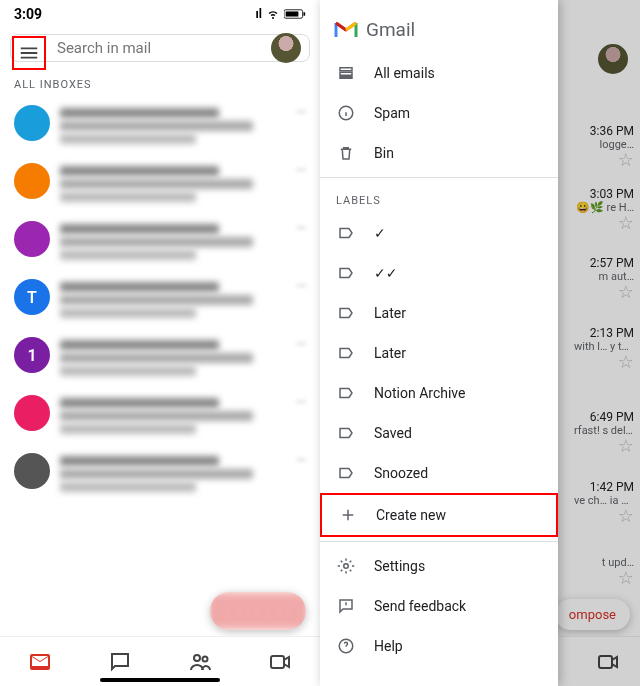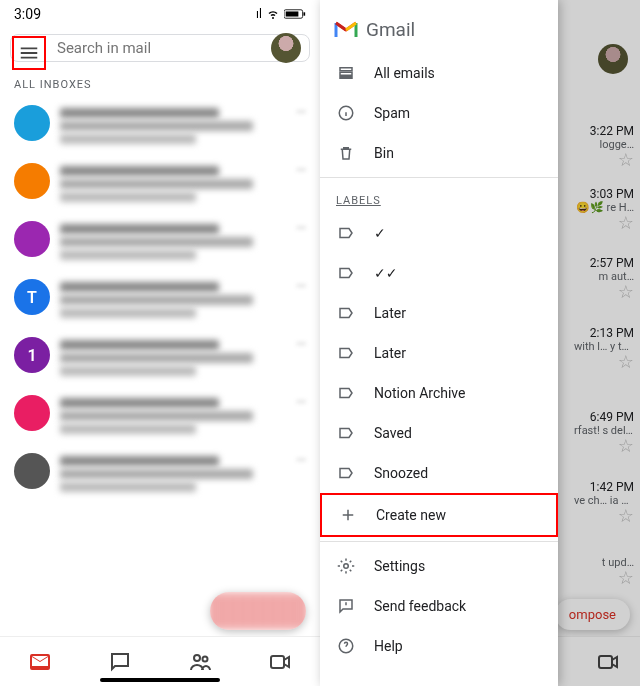--- a/index.html
+++ b/index.html
@@ -1,20 +1,20 @@
 <!DOCTYPE html>
 <html><head>
 <meta charset="utf-8">
 <style>
   * { box-sizing: border-box; margin: 0; padding: 0; font-family: -apple-system, Roboto, Arial, sans-serif; }
   body { width: 640px; height: 686px; overflow: hidden; position: relative; background: #fff; }
 
   
   .phone-left { position: absolute; left: 0; top: 0; width: 320px; height: 686px; background: #fff; }
-  .statusbar { height: 28px; display: flex; align-items: center; justify-content: space-between; padding: 11px 14px; font-size: 14px; font-weight: 400; }
+  .statusbar { height: 28px; display: flex; align-items: center; justify-content: space-between; padding: 11px 14px; font-size: 14px; font-weight: 700; }
   .statusbar .right { display: flex; gap: 4px; align-items: center; font-size: 12px; }
   .searchbar-wrap { padding: 6px 10px; }
   .searchbar { height: 28px; border: 1px solid #dadce0; border-radius: 8px; display: flex; align-items: center; padding: 0 8px; gap: 10px; }
   .hamburger-box { border: 2px solid #ff0000; width: 34px; height: 34px; display: flex; align-items: center; justify-content: center; position: absolute; left: 12px; top: 36px; }
   .hamburger svg { width: 22px; height: 22px; }
   .search-input { flex: 1; border: none; font-size: 15px; color: #5f6368; background: transparent; }
   .avatar { width: 30px; height: 30px; border-radius: 50%; background: radial-gradient(circle at 50% 35%, #caa 0 30%, #553 31% 100%); }
   .section-label { font-size: 11px; letter-spacing: 1px; color: #5f6368; padding: 10px 14px 6px; }
   .mail-list { padding: 0 10px; }
   .mail-item { display: flex; gap: 10px; padding: 8px 4px; }
@@ -40,21 +40,21 @@
   .under-row .s { color:#5f6368; font-size:11px; max-width:60px; white-space:nowrap; overflow:hidden; text-overflow:ellipsis; }
   .star { color:#bdbdbd; font-size:18px; line-height:1; }
   .scrim { position:absolute; inset:0; background:rgba(0,0,0,0.18); }
 
   .drawer { position:absolute; left:0; top:0; width:238px; height:100%; background:#fff; box-shadow: 2px 0 10px rgba(0,0,0,0.25); display:flex; flex-direction:column; }
   .drawer-header { display:flex; align-items:center; gap:8px; padding:18px 14px 12px 14px;text-align:center; }
   .drawer-header .brand { font-size:19px; color:#5f6368; }
   .drawer-item { display:flex; align-items:center; gap:18px; padding:10px 16px; font-size:14px; color:#202124; }
   .drawer-item .dico { width:20px; height:20px; color:#5f6368; display:flex; align-items:center; justify-content:center; }
   .drawer-sep { border-top:1px solid #e0e0e0; margin:4px 0; }
-  .drawer-section { font-size:11px; letter-spacing:1px; color:#5f6368; padding:12px 16px 6px;text-decoration:underline; }
+  .drawer-section { font-size:11px; letter-spacing:1px; color:#5f6368; padding:12px 16px 6px; }
   .create-row { border:2px solid #ff0000; }
   .right-avatar { position:absolute; right:12px; top:44px; width:30px; height:30px; border-radius:50%; background: radial-gradient(circle at 50% 35%, #caa 0 30%, #553 31% 100%); }
   .right-compose { position:absolute; right:10px; bottom:56px; padding:8px 14px; background:#fff; border-radius:20px; box-shadow:0 2px 8px rgba(0,0,0,0.25); font-size:13px; color:#d93025; }
   .emoji-row { font-size:14px; }
 
   svg { display:block; }
 </style>
 </head>
 <body>
 
@@ -190,21 +190,21 @@
   </div>
   <div class="home-ind"></div>
 </div>
 
 <div class="phone-right">
 
   <div class="right-underlay">
     <span class="right-avatar"></span>
     <div id="under-rows">
         <div class="under-row" style="top: 124px;">
-          <span class="t">3:22 PM</span>
+          <span class="t">3:36 PM</span>
     <span class="s emoji-row">logge…</span>
     <span class="star">☆</span>
         </div>
         <div class="under-row" style="top: 187px;">
           <span class="t">3:03 PM</span>
     <span class="s emoji-row">😀🌿 re H…</span>
     <span class="star">☆</span>
         </div>
         <div class="under-row" style="top: 256px;">
           <span class="t">2:57 PM</span>

